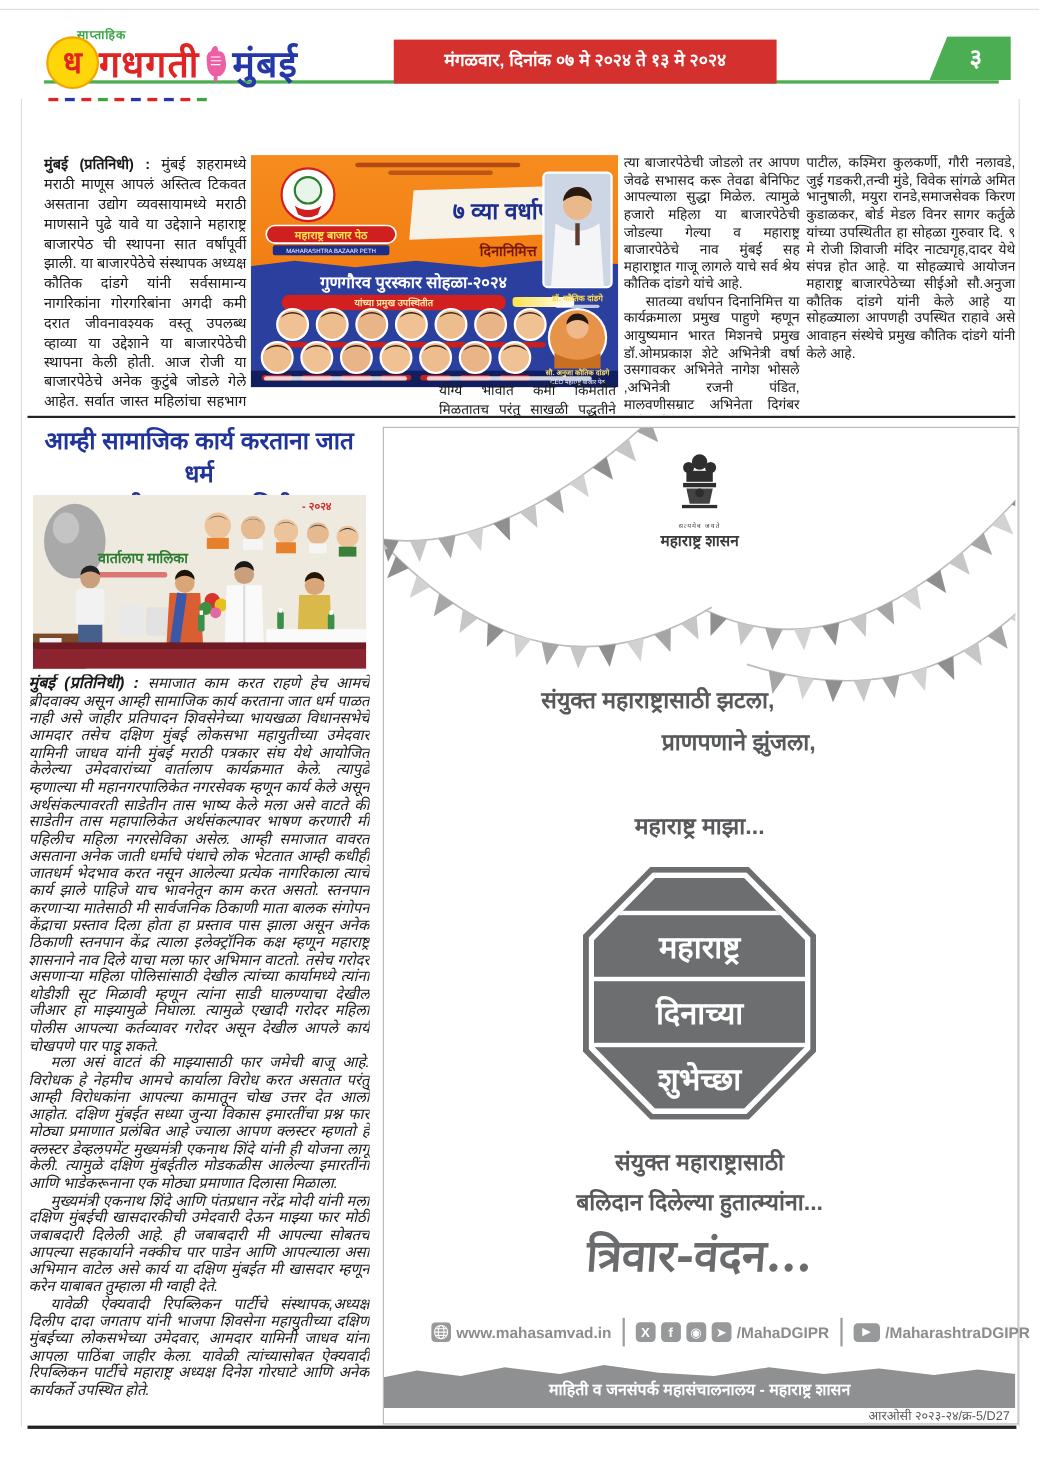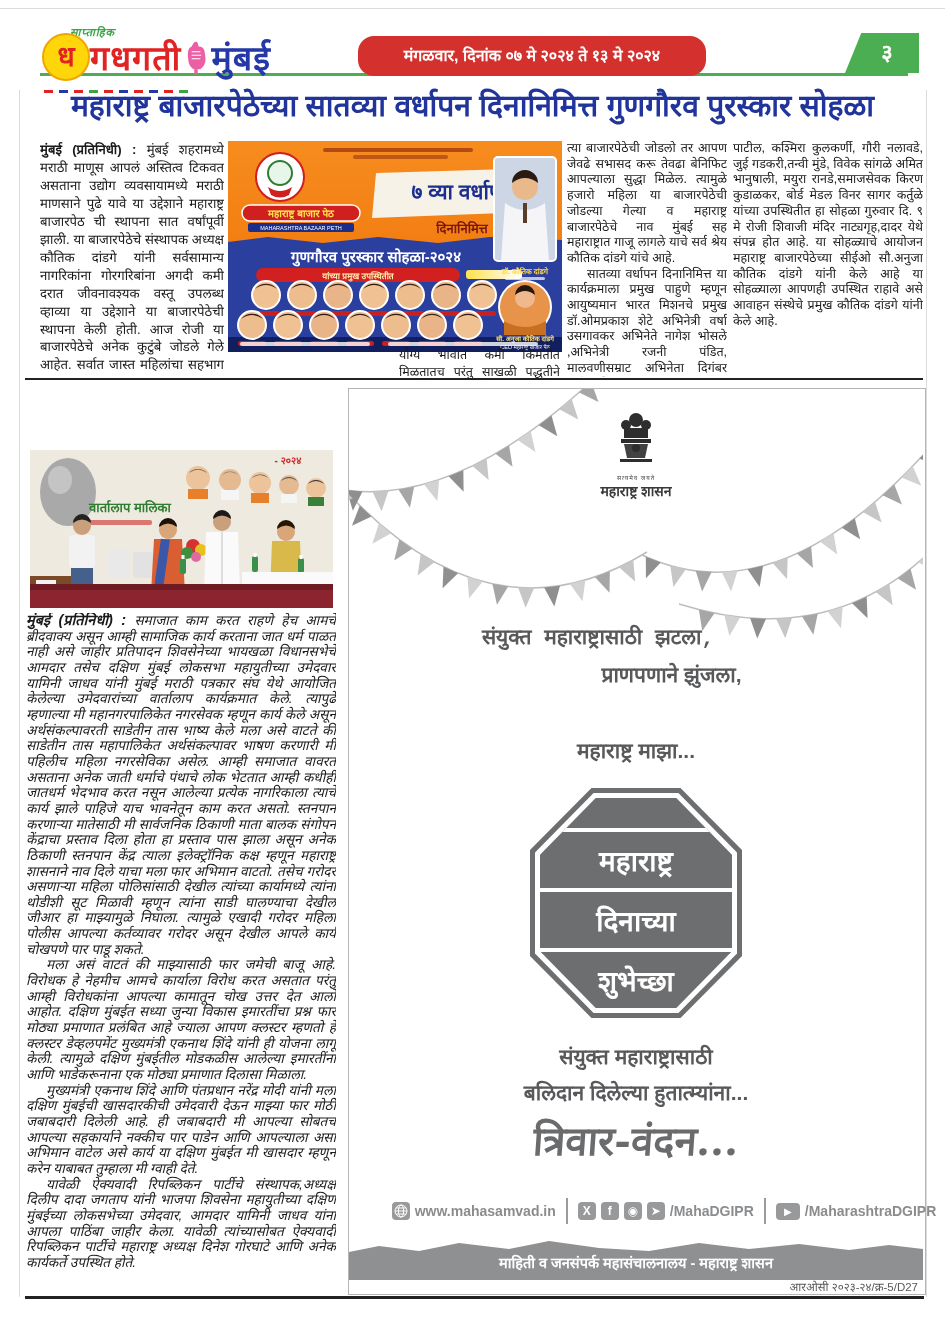--- a/index.html
+++ b/index.html
@@ -1,30 +1,30 @@
 <!DOCTYPE html>
 <html lang="mr"><head>
 <meta charset="utf-8">
 <style>
   html,body{margin:0;padding:0;background:#fff;}
   #page{position:relative;width:945px;height:1336px;background:#fff;overflow:hidden;
         font-family:"Liberation Sans","DejaVu Sans",sans-serif;color:#1a1a1a;}
   .abs{position:absolute;}
   .hairline{background:#dcdcdc;}
   
-  .weekly{font-size:11px;font-weight:bold;color:#3aa545;letter-spacing:1px;font-style:italic;}
+  .weekly{font-size:11px;font-weight:bold;color:#3aa545;letter-spacing:1px;}
   .lead-circle{display:inline-flex;align-items:center;justify-content:center;width:44px;height:44px;
       border-radius:50%;background:#ffd60a;border:2px solid #f0a500;}
   .lead-circle span{font-size:28px;font-weight:bold;color:#e02424;line-height:1;}
   .mast-rest{font-size:34px;font-weight:bold;color:#e02424;letter-spacing:1px;}
   .mast-city{font-size:34px;font-weight:bold;color:#2438a8;letter-spacing:1px;}
   .green-rule{background:#4cae52;}
   .mast-dash{display:inline-block;width:9px;height:3px;margin-right:6px;}
   .date-banner{background:#d4302e;color:#fff;font-size:16px;font-weight:bold;text-align:center;
-      line-height:40px;border-radius:16px;}
+      line-height:40px;}
   .page-num{background:#4cae52;color:#fff;font-size:22px;font-weight:bold;text-align:center;line-height:40px;
       clip-path:polygon(22% 0,100% 0,100% 100%,0 100%);padding-left:10px;}
   
   .headline1{font-size:30px;font-weight:bold;color:#20349b;text-align:center;line-height:1.15;}
   .headline2{font-size:22px;font-weight:bold;color:#20349b;text-align:center;line-height:1.35;}
   .bodycol{text-align:justify;overflow:hidden;}
   .bodycol p{margin:0;}
   .dateline{font-weight:bold;}
   .indent{text-indent:20px;}
   .divider{background:#222;}
@@ -81,21 +81,20 @@
     </svg>
     <span class="mast-city">मुंबई</span>
   </div>
   <div class="abs" style="left:44px;top:79px;">
     <span class="mast-dash" style="background:#e02424;"></span><span class="mast-dash" style="background:#2438a8;"></span><span class="mast-dash" style="background:#e02424;"></span><span class="mast-dash" style="background:#3aa545;"></span><span class="mast-dash" style="background:#e02424;"></span><span class="mast-dash" style="background:#2438a8;"></span><span class="mast-dash" style="background:#e02424;"></span><span class="mast-dash" style="background:#2438a8;"></span><span class="mast-dash" style="background:#e02424;"></span><span class="mast-dash" style="background:#3aa545;"></span>
   </div>
 
   <div class="abs date-banner" style="left:358px;top:36px;width:348px;height:40px;">मंगळवार, दिनांक ०७ मे २०२४ ते १३ मे २०२४</div>
   <div class="abs page-num" style="left:845px;top:33px;width:64px;height:40px;"><span>३</span></div>
 
-  <div class="abs headline1" style="left:30px;top:89px;width:885px;">महाराष्ट्र बाजारपेठेच्या सातव्या वर्धापन दिनानिमित्त गुणगौरव पुरस्कार सोहळा</div>
 
   <div class="abs bodycol" style="left:40px;top:141px;width:184px;height:234px;font-size:13.2px;line-height:17.95px;">
     <p><span class="dateline">मुंबई (प्रतिनिधी) :</span><span> मुंबई शहरामध्ये मराठी माणूस आपलं अस्तित्व टिकवत असताना उद्योग व्यवसायामध्ये मराठी माणसाने पुढे यावे या उद्देशाने महाराष्ट्र बाजारपेठ ची स्थापना सात वर्षांपूर्वी झाली. या बाजारपेठेचे संस्थापक अध्यक्ष कौतिक दांडगे यांनी सर्वसामान्य नागरिकांना गोरगरिबांना अगदी कमी दरात जीवनावश्यक वस्तू उपलब्ध व्हाव्या या उद्देशाने या बाजारपेठेची स्थापना केली होती. आज रोजी या बाजारपेठेचे अनेक कुटुंबे जोडले गेले आहेत. सर्वात जास्त महिलांचा सहभाग मोठ्या</span></p>
   </div>
 
   <svg class="abs" style="left:228px;top:141px;" width="334" height="211" viewBox="0 0 334 211">
     <defs>
       <linearGradient id="og" x1="0" y1="0" x2="0" y2="1">
         <stop offset="0" stop-color="#f78c1e"></stop>
           <stop offset="1" stop-color="#ee7007"></stop>
@@ -238,20 +237,24 @@
   <div class="abs bodycol" style="left:567px;top:141px;width:160px;height:236px;font-size:12.5px;line-height:15.7px;">
     <p>त्या बाजारपेठेची जोडलो तर आपण जेवढे सभासद करू तेवढा बेनिफिट आपल्याला सुद्धा मिळेल. त्यामुळे हजारो महिला या बाजारपेठेची जोडल्या गेल्या व महाराष्ट्र बाजारपेठेचे नाव मुंबई सह महाराष्ट्रात गाजू लागले याचे सर्व श्रेय कौतिक दांडगे यांचे आहे.</p>
     <p class="indent">सातव्या वर्धापन दिनानिमित्त या कार्यक्रमाला प्रमुख पाहुणे म्हणून आयुष्यमान भारत मिशनचे प्रमुख डॉ.ओमप्रकाश शेटे अभिनेत्री वर्षा उसगावकर अभिनेते नागेश भोसले ,अभिनेत्री रजनी पंडित, मालवणीसम्राट अभिनेता दिगंबर नाईक, सिया</p>
   </div>
   <div class="abs bodycol" style="left:733px;top:141px;width:190px;height:236px;font-size:12.5px;line-height:15.7px;">
     <p>पाटील, कश्मिरा कुलकर्णी, गौरी नलावडे, जुई गडकरी,तन्वी मुंडे, विवेक सांगळे अमित भानुषाली, मयुरा रानडे,समाजसेवक किरण कुडाळकर, बोर्ड मेडल विनर सागर कर्तुळे यांच्या उपस्थितीत हा सोहळा गुरुवार दि. ९ मे रोजी शिवाजी मंदिर नाट्यगृह,दादर येथे संपन्न होत आहे. या सोहळ्याचे आयोजन महाराष्ट्र बाजारपेठेच्या सीईओ सौ.अनुजा कौतिक दांडगे यांनी केले आहे या सोहळ्याला आपणही उपस्थित राहावे असे आवाहन संस्थेचे प्रमुख कौतिक दांडगे यांनी केले आहे.</p>
   </div>
 
   <div class="abs divider" style="left:25px;top:378px;width:898px;height:2px;"></div>
 
+  <div class="abs headline2" style="left:25px;top:386px;width:312px;">
+    <div>आम्ही सामाजिक कार्य करताना जात धर्म</div>
+    <div>पाळत नाही, आमदार यामिनी जाधव</div>
+  </div>
 
   <svg class="abs" style="left:30px;top:450px;" width="303" height="158" viewBox="0 0 303 158">
     <rect x="0" y="0" width="303" height="158" fill="#efeae0"></rect>
 
     <g>
       <ellipse cx="38" cy="42" rx="28" ry="34" fill="#a9a9a9"></ellipse>
       <ellipse cx="30" cy="30" rx="12" ry="14" fill="#c4c4c4"></ellipse>
       <text x="258" y="14" text-anchor="middle" font-size="10" font-weight="bold" fill="#cc2a2a">- २०२४</text>
       <text x="100" y="62" text-anchor="middle" font-size="13" font-weight="bold" fill="#2e7d32">वार्तालाप मालिका</text>
       <rect x="52" y="70" width="70" height="5" rx="2" fill="#cc2a2a" opacity="0.6"></rect>
@@ -404,21 +407,21 @@
       <rect x="10" y="18" width="24" height="10"></rect>
       <rect x="7" y="29" width="30" height="4"></rect>
       <circle cx="22" cy="38" r="4"></circle>
       <path d="M10 34 h24 l-3 14 h-18 Z" opacity="0.9"></path>
       <rect x="6" y="49" width="32" height="3"></rect>
     </g>
   </svg>
   <div class="abs motto" style="left:578px;top:474px;width:116px;">सत्यमेव जयते</div>
   <div class="abs govt-name" style="left:566px;top:481px;width:140px;">महाराष्ट्र शासन</div>
 
-  <div class="abs verse" style="left:348px;top:622px;width:500px;font-family:Liberation Mono, monospace;">संयुक्त महाराष्ट्रासाठी झटला,</div>
+  <div class="abs verse" style="left:348px;top:622px;width:500px;">संयुक्त महाराष्ट्रासाठी झटला,</div>
   <div class="abs verse" style="left:360px;top:660px;width:623px;">प्राणपणाने झुंजला,</div>
   <div class="abs verse" style="left:348px;top:736px;width:576px;">महाराष्ट्र माझा...</div>
 
   <div class="abs octagon" style="left:530px;top:788px;width:212px;height:230px;">
     <div class="octagon-in"></div>
     <div class="octagon-core">
       <div class="oct-cap"></div>
       <div class="oct-row">महाराष्ट्र</div>
       <div class="oct-row">दिनाच्या</div>
       <div class="oct-row">शुभेच्छा</div>

